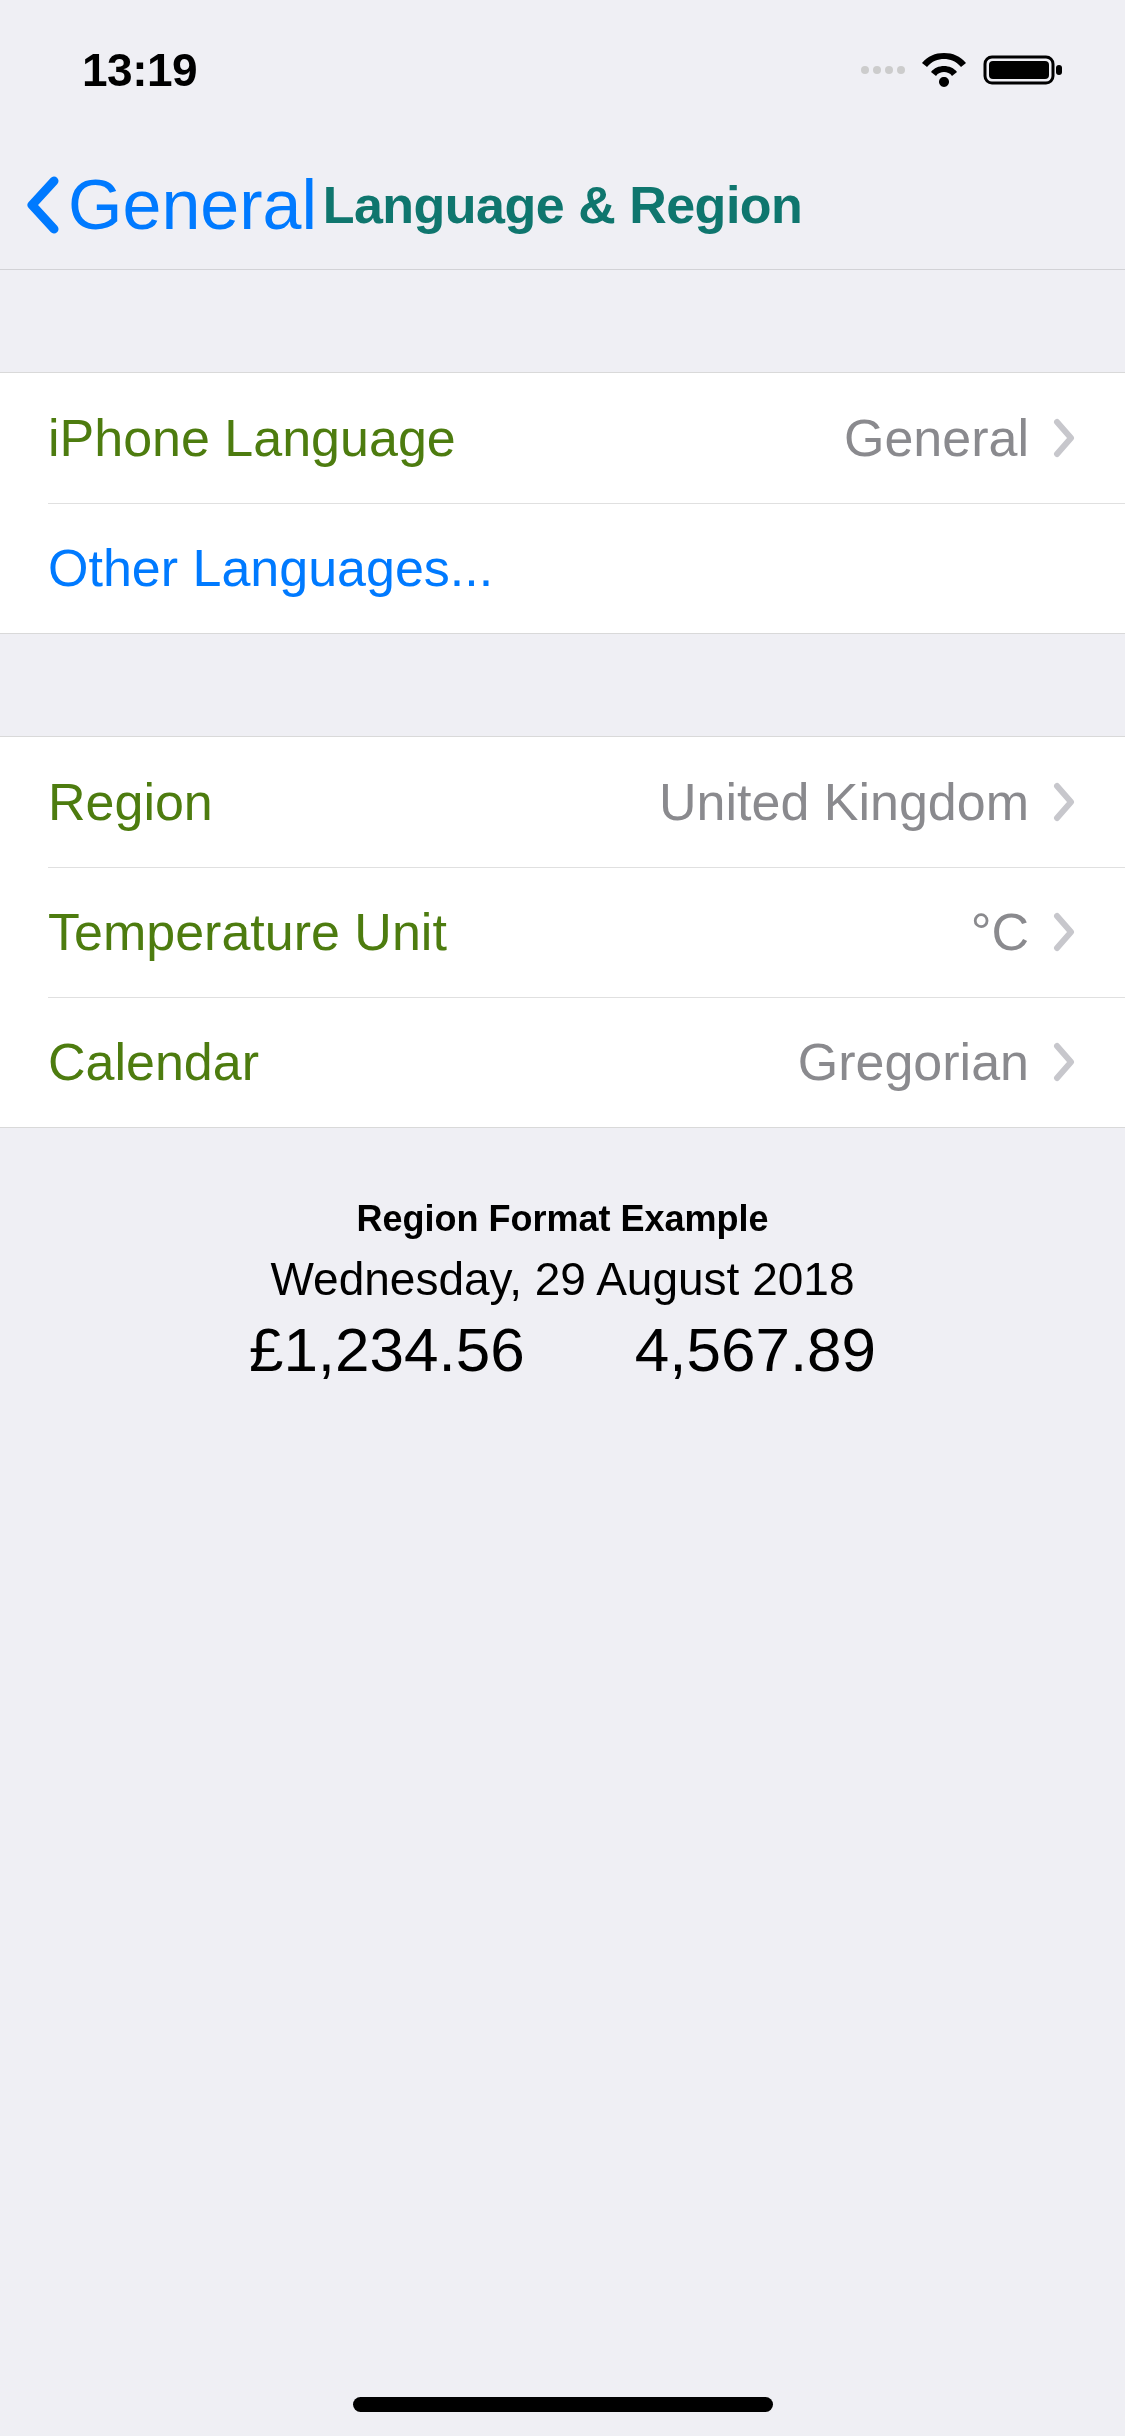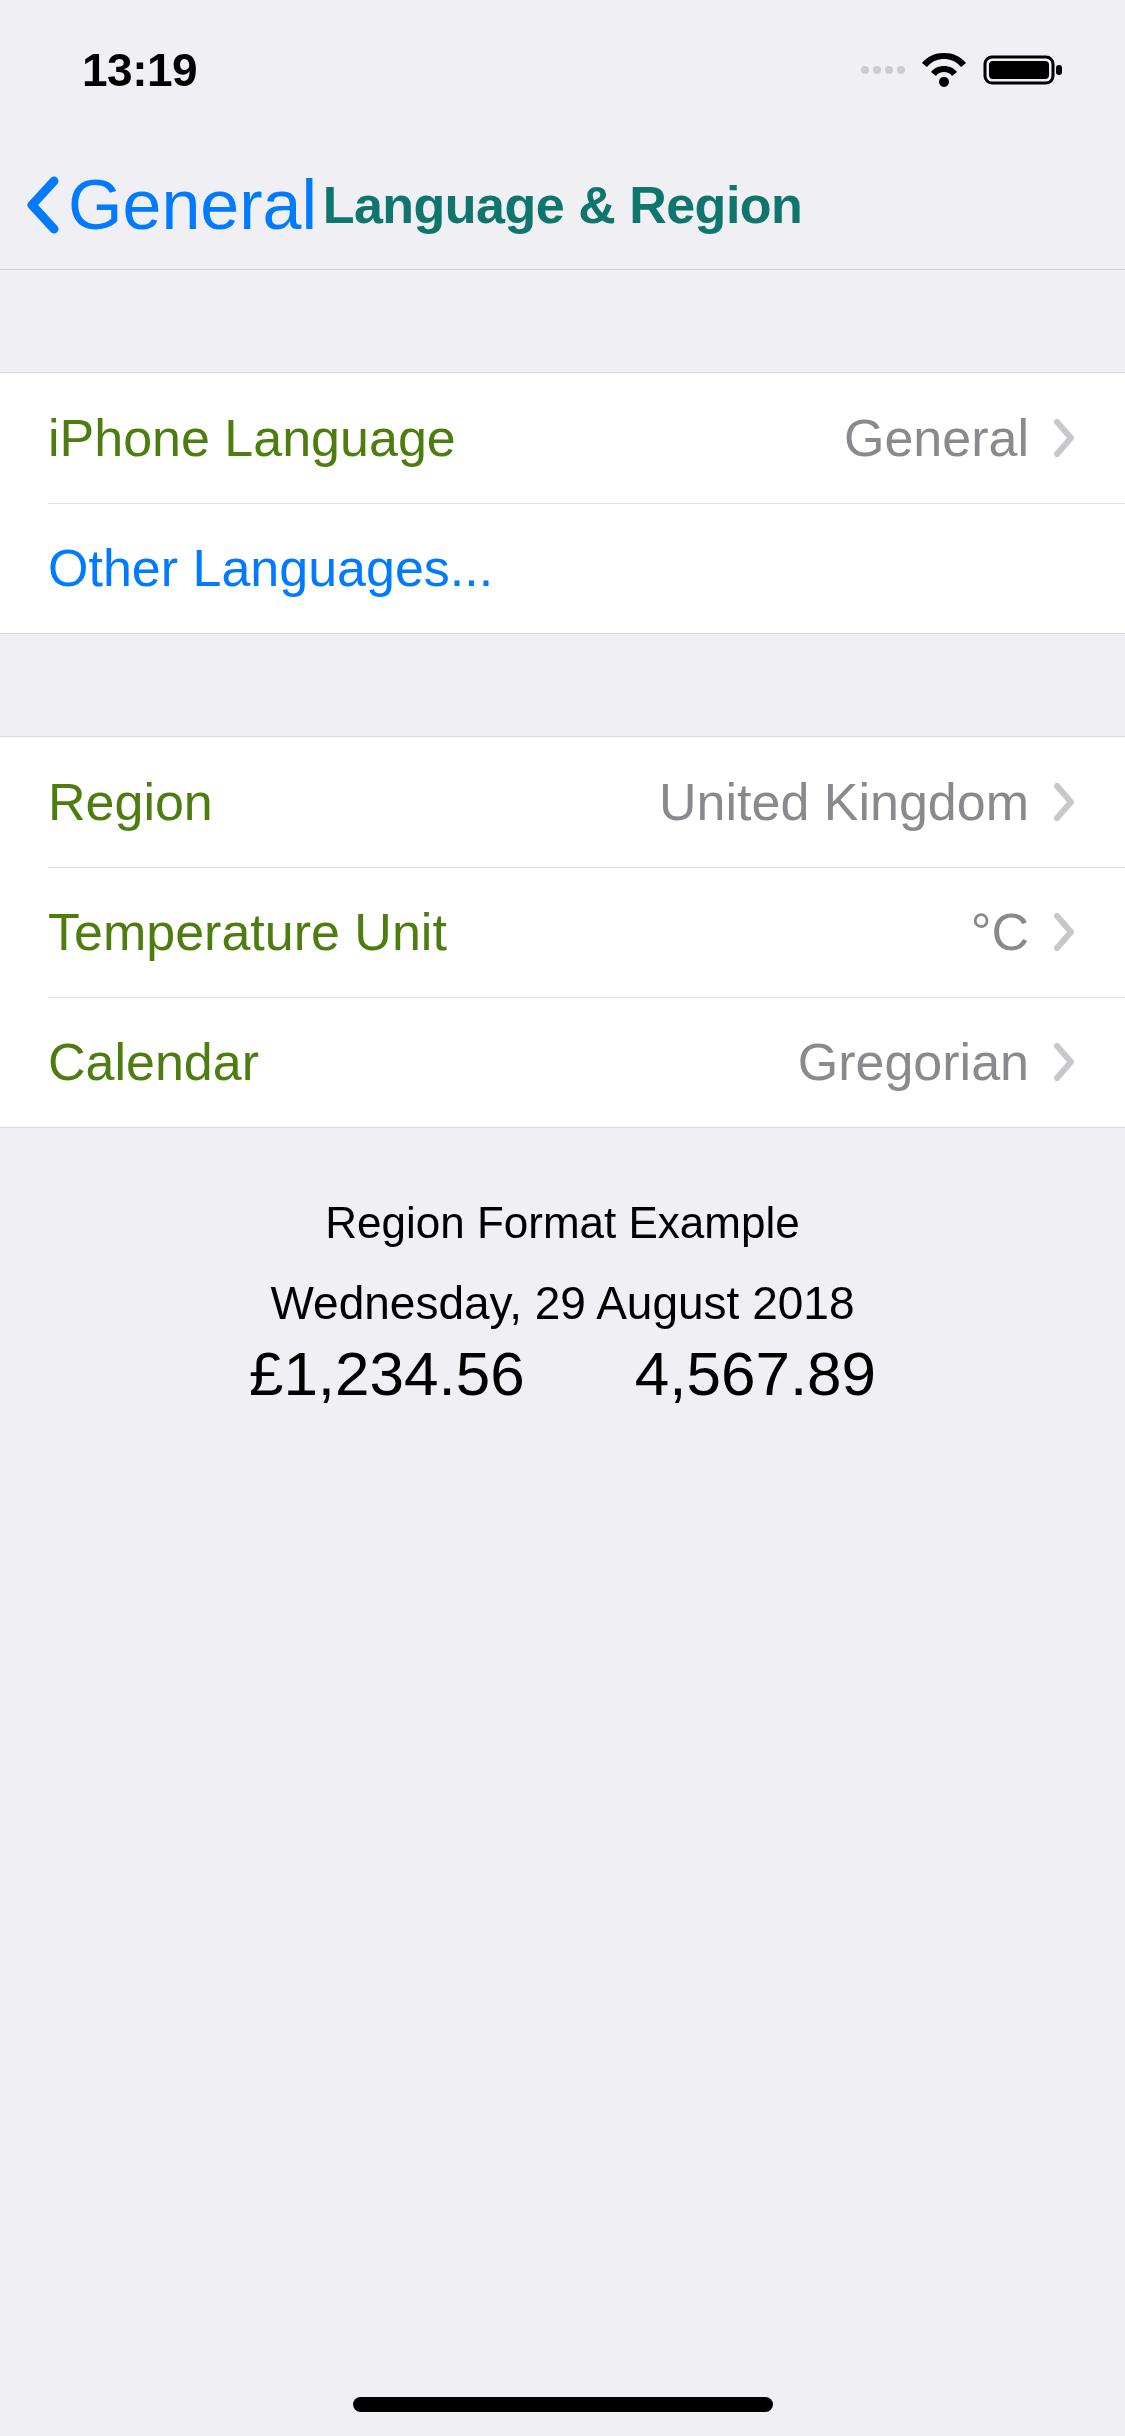--- a/index.html
+++ b/index.html
@@ -117,22 +117,23 @@
     }
     .chevron-right svg {
       display: block;
     }
     .example {
       text-align: center;
       padding-top: 70px;
       color: #000;
     }
     .example-title {
-      font-size: 44px;
-      margin-bottom: 28px;
+      font-size: 36px;
+      margin-bottom: 12px;
+      font-weight: bold;
     }
     .example-time {
       font-size: 46px;
       margin-bottom: 8px;
     }
     .example-date {
       font-size: 46px;
       margin-bottom: 8px;
     }
     .example-values {

